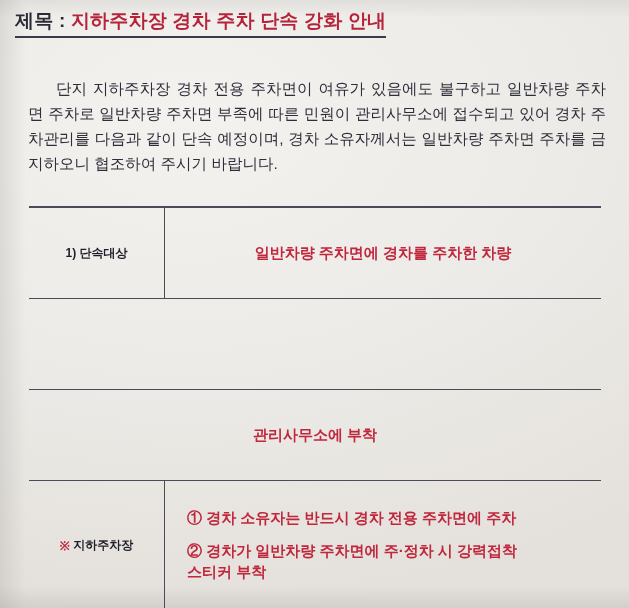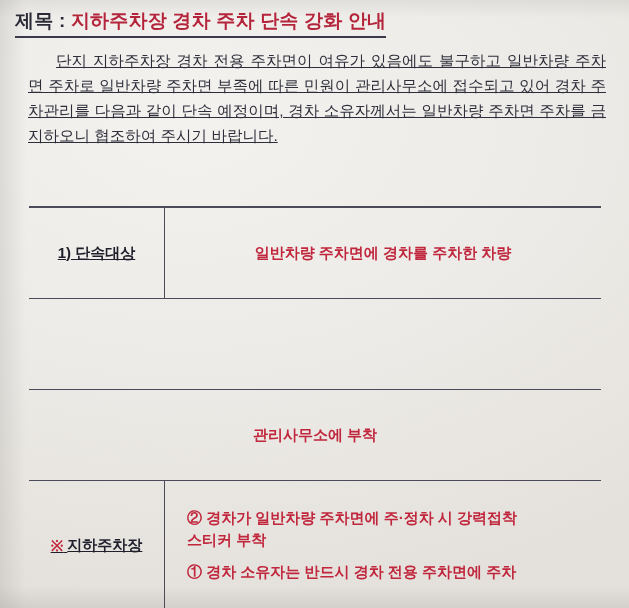--- a/index.html
+++ b/index.html
@@ -51,29 +51,28 @@
   }
   .title .label {
     color: #2b2b38;
   }
   .title .main {
     color: #b4243a;
   }
 
   .intro {
     position: absolute;
-    top: 48px;
+    top: 76px;
     left: 28px;
     width: 578px;
     font-size: 15.5px;
     line-height: 1.62;
     color: #2e2e3a;
     text-align: justify;
     text-indent: 28px;
-    text-decoration: underline;
   }
 
   .table {
     position: absolute;
     top: 206px;
     left: 29px;
     width: 572px;
     border-top: 2px solid #4a4a58;
   }
   .row {
@@ -85,27 +84,26 @@
     border-bottom: 1.6px solid #4a4a58;
     min-height: 128px;
   }
   .cell-label {
     width: 136px;
     flex: 0 0 136px;
     border-right: 1.6px solid #4a4a58;
     display: flex;
     align-items: center;
     justify-content: center;
-    font-size: 15px;
+    font-size: 12px;
     font-weight: bold;
     color: #1f1f2b;
     padding: 6px 4px;
     box-sizing: border-box;
     text-align: left;
-    text-decoration: underline;
   }
   .cell-value {
     flex: 1 1 auto;
     display: flex;
     align-items: center;
     justify-content: center;
     font-size: 15px;
     font-weight: bold;
     color: #c0263c;
     padding: 8px 10px;
@@ -162,21 +160,21 @@
     <div class="row">
       <div class="cell-value">관리사무소에 부착</div>
     </div>
 
     <div class="row last">
       <div class="cell-label">
         <span class="label-star">※</span>&nbsp;<span>지하주차장</span>
       </div>
       <div class="cell-value list">
         <div class="list-items">
+          <div class="list-item">① 경차 소유자는 반드시 경차 전용 주차면에 주차</div>
           <div class="list-item">② 경차가 일반차량 주차면에 주·정차 시 강력접착
 스티커 부착</div>
-          <div class="list-item">① 경차 소유자는 반드시 경차 전용 주차면에 주차</div>
         </div>
       </div>
     </div>
 
   </div>
 </div>
 
 </body></html>

